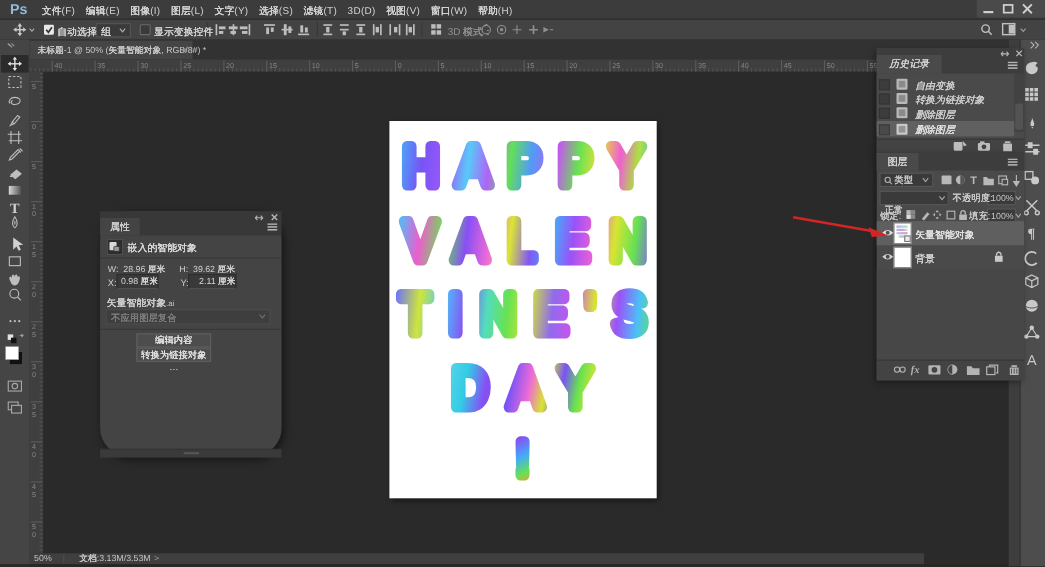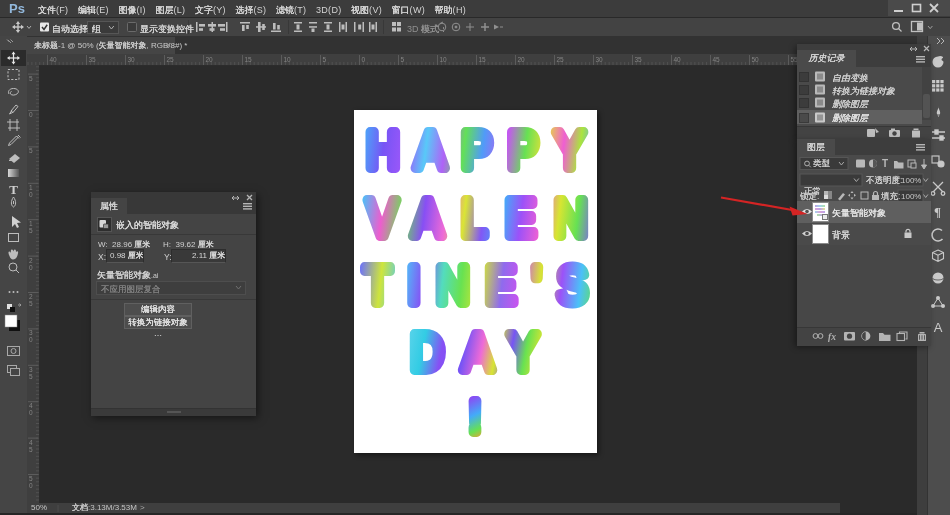--- a/index.html
+++ b/index.html
@@ -941,21 +941,21 @@
     <g fill="#b3b3b3">
         <rect x="107" y="4" width="8" height="7" rx="0.5"></rect>
         <rect x="108.5" y="2" width="5" height="1.6"></rect>
         <rect x="108.2" y="5.2" width="0.8" height="4.5" fill="#434343"></rect>
         <rect x="110.6" y="5.2" width="0.8" height="4.5" fill="#434343"></rect>
         <rect x="113" y="5.2" width="0.8" height="4.5" fill="#434343"></rect>
       </g>
   </svg>
 </div>
 
-<div class="ab" id="proppanel" style="left:91px;top:192px;width:165px;height:223px;background:#444444;box-shadow:2px 3px 8px rgba(0,0,0,0.5);">
+<div class="ab" id="proppanel" style="left:91px;top:192px;width:165px;height:223px;background:#444444;box-shadow:2px 3px 8px rgba(0,0,0,0.5);border-radius:26px;">
 
   <div class="ab" style="left:0;top:0;width:165px;height:22px;background:#383838;"></div>
   <svg class="ab" style="left:140px;top:2px" width="25" height="8">
     <path d="M1 4 h7 M1 4 l2-2 M1 4 l2 2 M8 4 l-2-2 M8 4 l-2 2" stroke="#b5b5b5" stroke-width="1"></path>
     <path d="M16 1 l5 5 M21 1 l-5 5" stroke="#b5b5b5" stroke-width="1.3"></path>
   </svg>
   <div class="ab cjk" style="left:0px;top:6px;width:36px;height:16px;background:#444444;color:#d2d2d2;font-size:9px;line-height:16px;text-align:center;">属性</div>
   <svg class="ab" style="left:152px;top:11px" width="10" height="7">
       <g fill="#b5b5b5">
         <rect x="0" y="0" width="9" height="1.4"></rect>
@@ -971,21 +971,21 @@
     </svg>
   <div class="ab cjk" style="left:25px;top:27px;font-size:9px;color:#d8d8d8;">嵌入的智能对象</div>
   <div class="ab" style="left:0;top:42px;width:165px;height:1px;background:#383838;"></div>
 
   <div class="ab" style="left:7px;top:47px;font-size:8px;color:#cfcfcf;white-space:nowrap;">W:&nbsp;&nbsp;28.96 <span class="cjk">厘米</span></div>
   <div class="ab" style="left:72px;top:47px;font-size:8px;color:#cfcfcf;white-space:nowrap;text-align:center;">H:&nbsp;&nbsp;39.62 <span class="cjk">厘米</span></div>
 
   <div class="ab" style="left:7px;top:60px;font-size:8.5px;color:#cfcfcf;">X:</div>
   <div class="ab" style="left:15px;top:57px;width:33px;height:12px;background:#393939;border:1px solid #2d2d2d;border-bottom-color:#565656;font-size:8px;color:#d8d8d8;line-height:12px;padding-left:3px;white-space:nowrap;overflow:hidden;">0.98 <span class="cjk">厘米</span></div>
   <div class="ab" style="left:73px;top:60px;font-size:8.5px;color:#cfcfcf;">Y:</div>
-  <div class="ab" style="left:80px;top:57px;width:33px;height:12px;background:#393939;border:1px solid #2d2d2d;border-bottom-color:#565656;font-size:8px;color:#d8d8d8;line-height:12px;padding-left:20px;white-space:nowrap;overflow:hidden;text-align:center;">2.11 <span class="cjk">厘米</span></div>
+  <div class="ab" style="left:80px;top:57px;width:33px;height:12px;background:#393939;border:1px solid #2d2d2d;border-bottom-color:#565656;font-size:8px;color:#d8d8d8;line-height:12px;padding-left:9px;white-space:nowrap;overflow:hidden;text-align:center;">2.11 <span class="cjk">厘米</span></div>
 
   <div class="ab" style="left:6px;top:77px;font-size:9px;color:#cfcfcf;"><span class="cjk">矢量智能对象</span><span style="font-size:7px;">.ai</span></div>
 
   <div class="ab" style="left:5px;top:89px;width:148px;height:12px;background:#3e3e3e;border:1px solid #4e4e4e;"></div>
   <div class="ab cjk" style="left:10px;top:92px;font-size:8.5px;color:#7e7e7e;">不应用图层复合</div>
   <svg class="ab" style="left:144px;top:93px" width="8" height="6">
       <path d="M1 1 l2.5 3 2.5-3" stroke="#707070" fill="none"></path>
     </svg>
   <div class="ab" style="left:0;top:107px;width:165px;height:1px;background:#383838;"></div>
 

